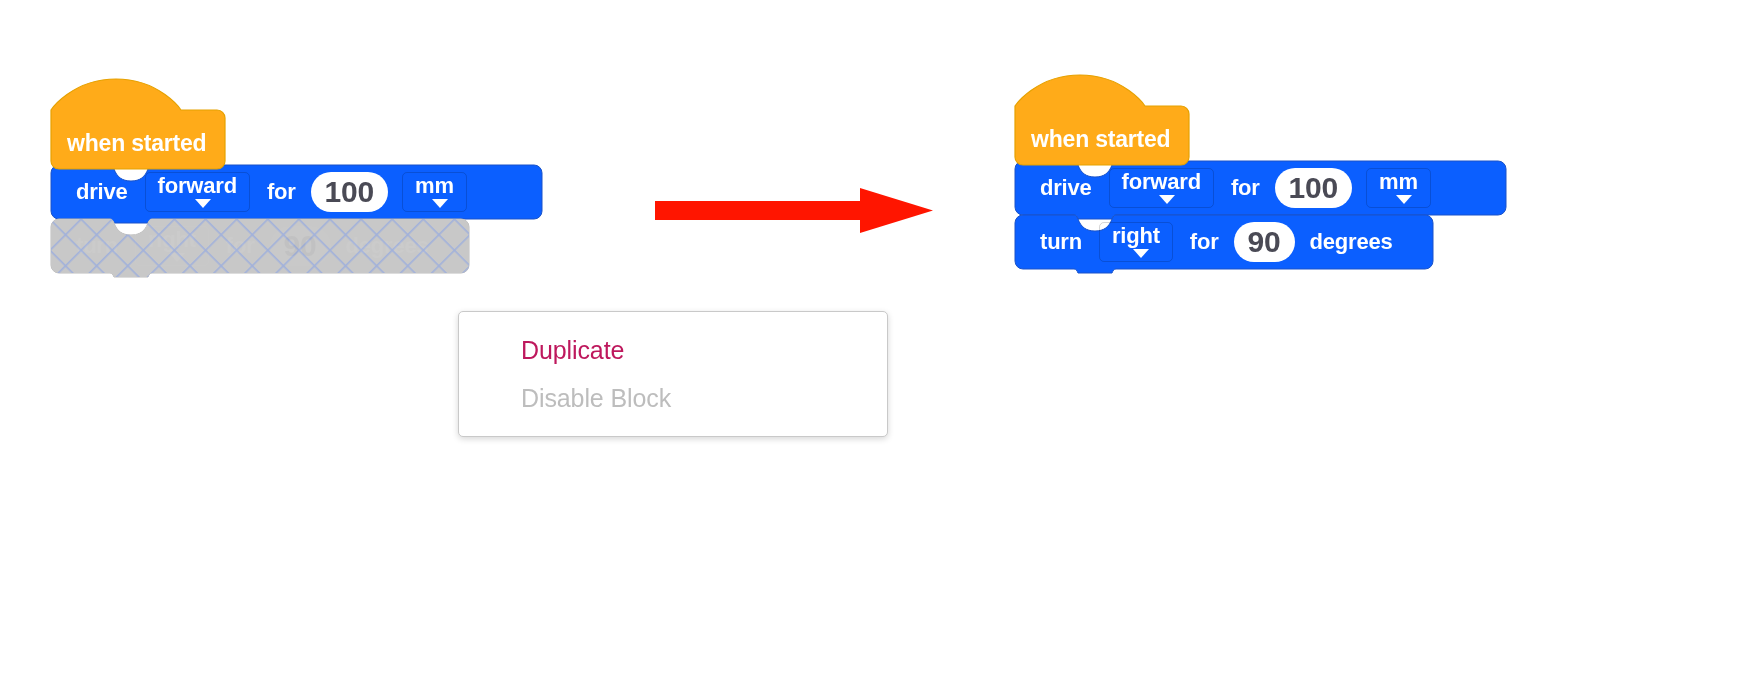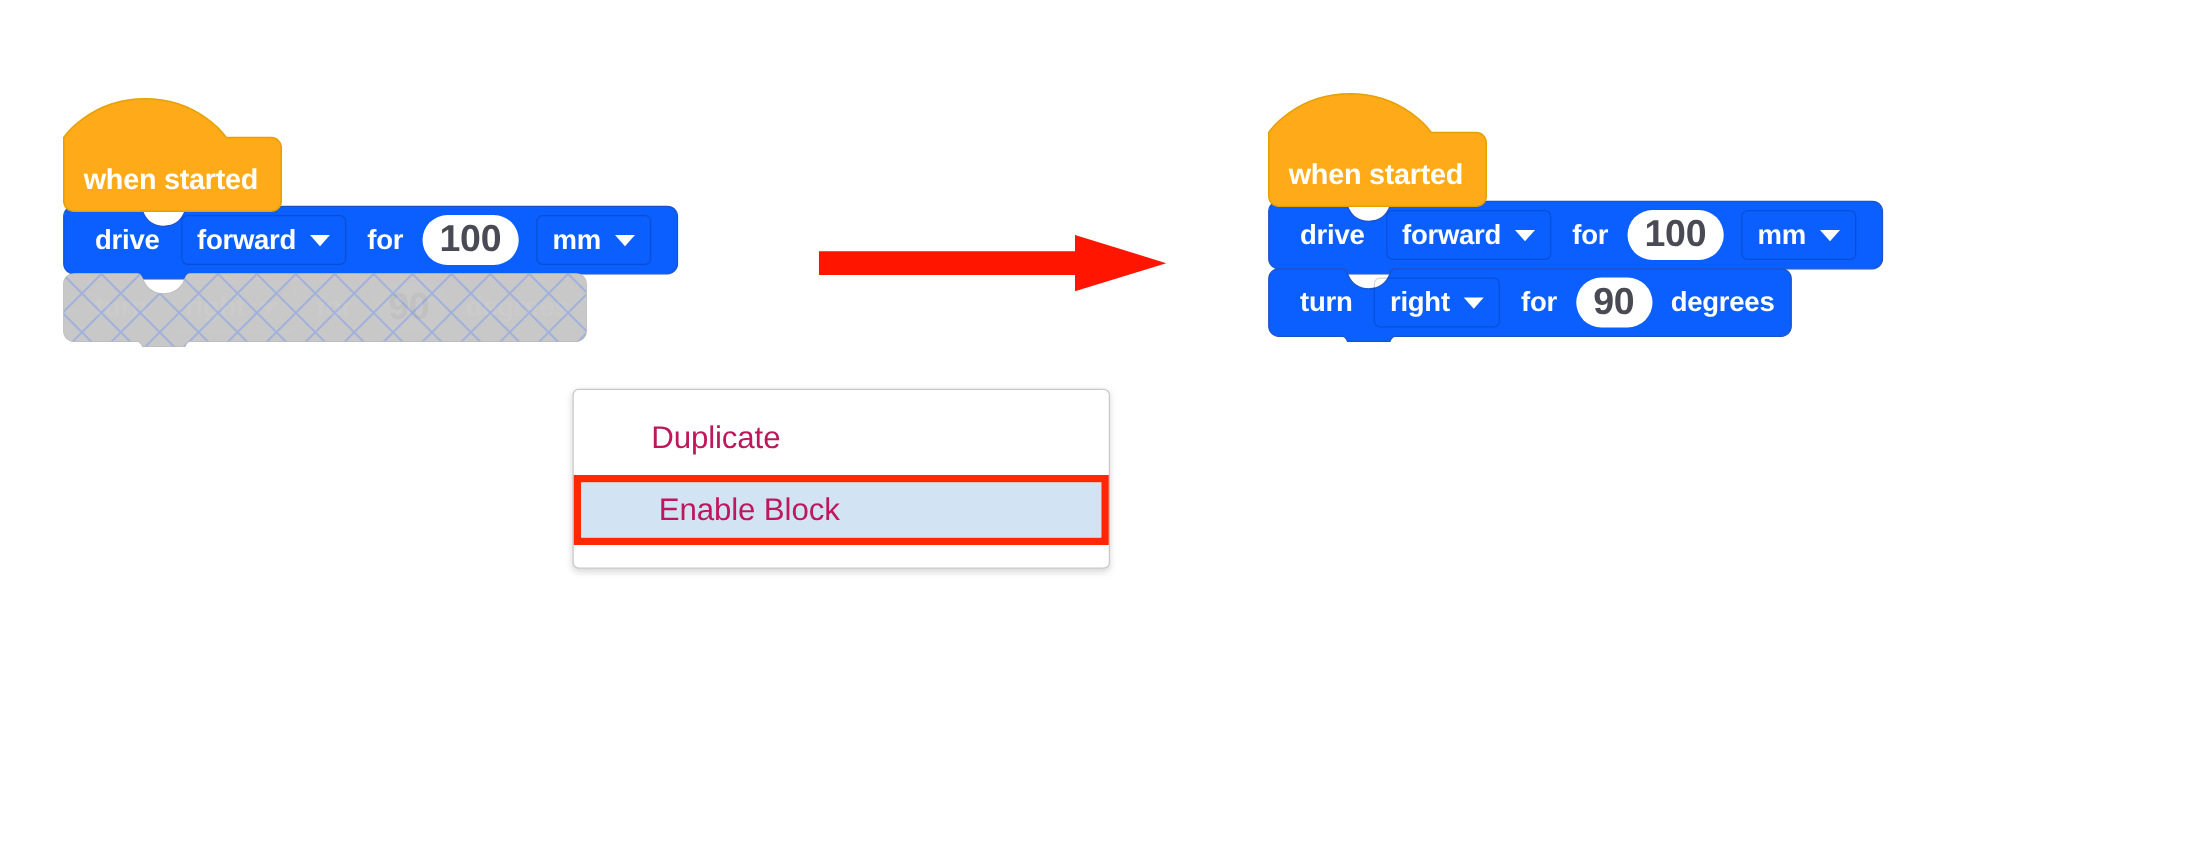--- a/index.html
+++ b/index.html
@@ -75,20 +75,21 @@
   .dropdown {
     display: flex;
     align-items: center;
     height: 40px;
     border: 1px solid rgba(0,0,0,0.16);
     border-radius: 5px;
     padding: 0 12px;
     margin: 0 8px;
     box-sizing: border-box;
     background: transparent;
+    flex-direction: column;
   }
   .dropdown .dd-label {
     color: #ffffff;
     font-size: 22px;
     font-weight: bold;
     letter-spacing: -0.2px;
     white-space: nowrap;
   }
   .caret {
     width: 0; height: 0;
@@ -286,18 +287,16 @@
         <div class="num-field">
           <span>90</span>
         </div>
         <span class="blk-text">degrees</span>
       </div>
     </div>
   </div>
 
   <div id="context-menu">
     <div class="menu-item">Duplicate</div>
-    <div id="menu-item-enable-wrap">
-      <div class="menu-item highlight">Enable Block</div>
-    </div>
+    <div class="menu-item muted">Disable Block</div>
   </div>
 
 </div>
 
 </body></html>

